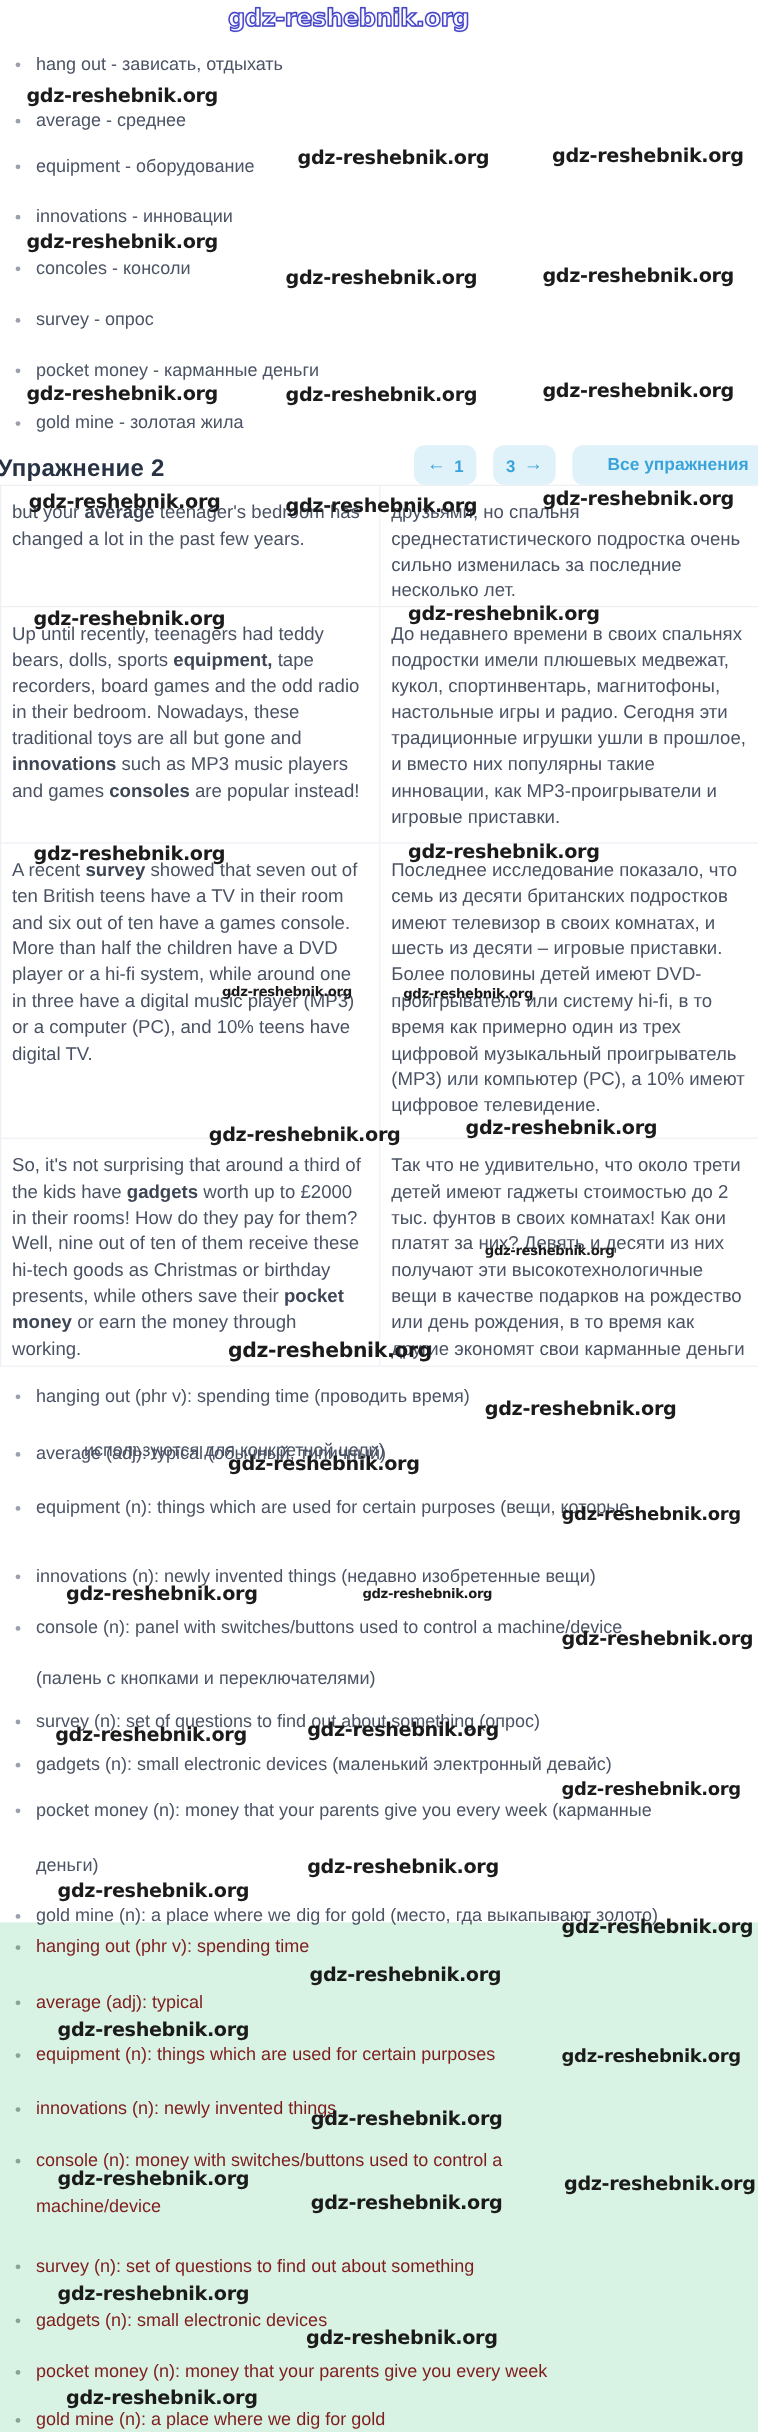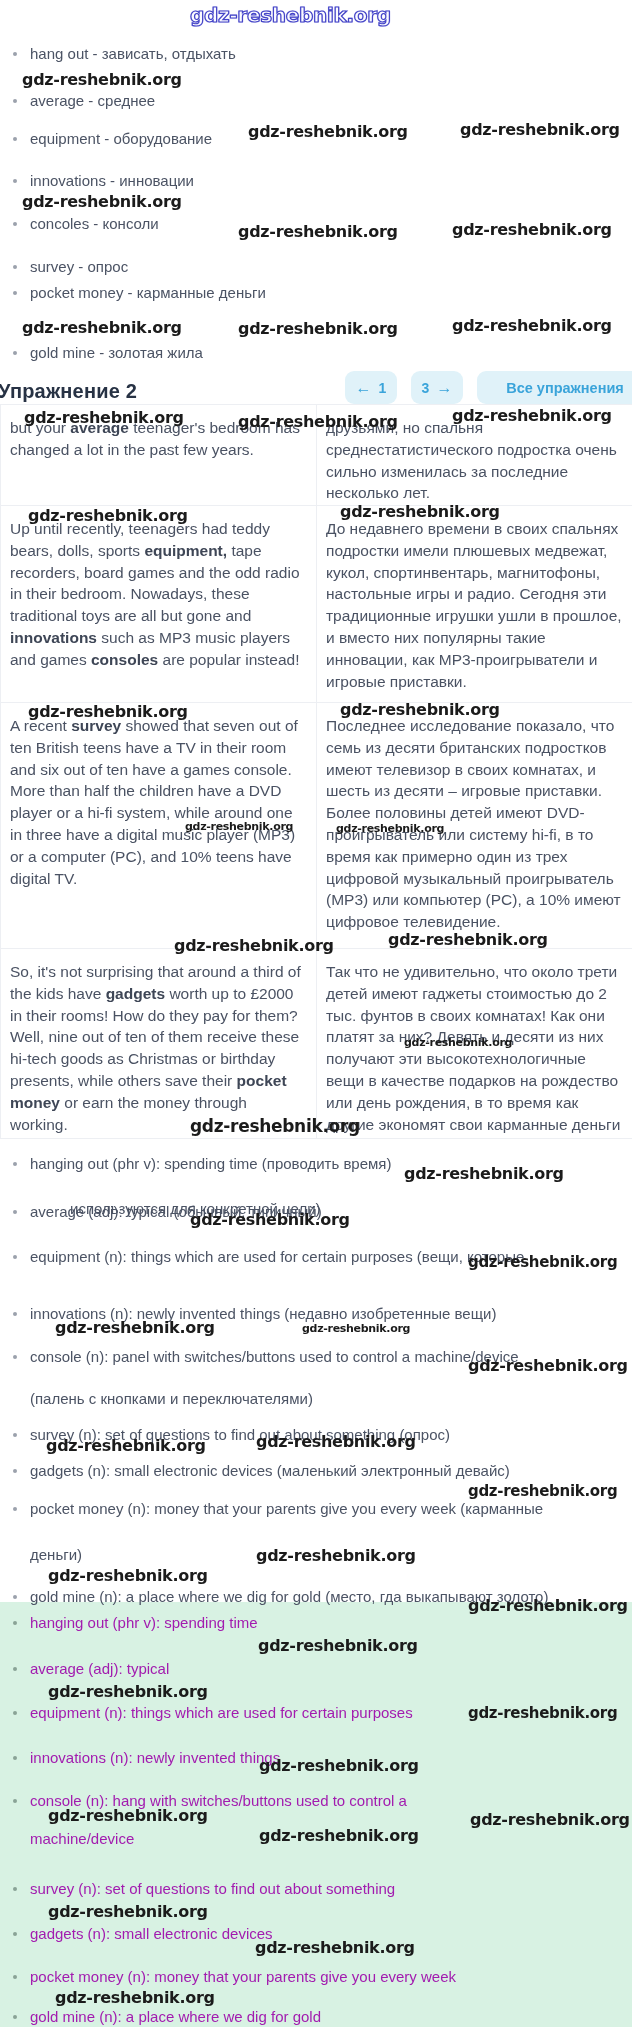--- a/index.html
+++ b/index.html
@@ -75,36 +75,36 @@
     font-size:15.5px;line-height:21.8px;color:#4a5263;
   }
   .tcell.en{left:0;width:316px;border-right:1px solid #edeff3;}
   .tcell.ru{left:316px;width:315px;}
   .tcell .bold{font-weight:700;color:#3e4656;}
   
   .green-bg{
     position:absolute;left:0;top:1602px;width:632px;height:425px;
     background:#d8f2e3;z-index:1;
   }
-  .green-line{color:#a21caf;}
+  .green-line{color:#7f1d1d;}
   .green-line .dot{background:#8aa396;}
 </style>
 </head>
 <body>
 
 <span class="wm outline" style="left:190px;top:3px;">gdz-reshebnik.org</span>
 
 <div>
   <div class="line" style="top:45px;"><span class="dot"></span><span>hang out - зависать, отдыхать</span></div>
   <div class="line" style="top:92px;"><span class="dot"></span><span>average - среднее</span></div>
   <div class="line" style="top:130px;"><span class="dot"></span><span>equipment - оборудование</span></div>
   <div class="line" style="top:172px;"><span class="dot"></span><span>innovations - инновации</span></div>
   <div class="line" style="top:215px;"><span class="dot"></span><span>concoles - консоли</span></div>
   <div class="line" style="top:258px;"><span class="dot"></span><span>survey - опрос</span></div>
-  <div class="line" style="top:284px;"><span class="dot"></span><span>pocket money - карманные деньги</span></div>
+  <div class="line" style="top:300px;"><span class="dot"></span><span>pocket money - карманные деньги</span></div>
   <div class="line" style="top:344px;"><span class="dot"></span><span>gold mine - золотая жила</span></div>
 </div>
 
 <div class="page-title">Упражнение 2</div>
 <button class="navbtn" id="btn-prev">
   <span class="arrow">←</span>
   <span>1</span>
 </button>
 <button class="navbtn" id="btn-next">
   <span>3</span>
@@ -145,21 +145,21 @@
   <div class="line" style="top:1546px;"><span>деньги)</span></div>
   <div class="line" style="top:1588px;"><span class="dot"></span><span>gold mine (n): a place where we dig for gold (место, гда выкапывают золото)</span></div>
 </div>
 
 <div class="green-bg"></div>
 <div>
   <div class="line green-line" style="top:1614px;"><span class="dot"></span><span>hanging out (phr v): spending time</span></div>
   <div class="line green-line" style="top:1660px;"><span class="dot"></span><span>average (adj): typical</span></div>
   <div class="line green-line" style="top:1704px;text-align:right;"><span class="dot"></span><span>equipment (n): things which are used for certain purposes</span></div>
   <div class="line green-line" style="top:1749px;"><span class="dot"></span><span>innovations (n): newly invented things</span></div>
-  <div class="line green-line" style="top:1792px;"><span class="dot"></span><span>console (n): hang with switches/buttons used to control a</span></div>
+  <div class="line green-line" style="top:1792px;"><span class="dot"></span><span>console (n): money with switches/buttons used to control a</span></div>
   <div class="line green-line" style="top:1830px;"><span>machine/device</span></div>
   <div class="line green-line" style="top:1880px;"><span class="dot"></span><span>survey (n): set of questions to find out about something</span></div>
   <div class="line green-line" style="top:1925px;"><span class="dot"></span><span>gadgets (n): small electronic devices</span></div>
   <div class="line green-line" style="top:1968px;"><span class="dot"></span><span>pocket money (n): money that your parents give you every week</span></div>
   <div class="line green-line" style="top:2008px;"><span class="dot"></span><span>gold mine (n): a place where we dig for gold</span></div>
 </div>
 
 <span class="wm" style="left:22px;top:70px;">gdz-reshebnik.org</span>
 <span class="wm" style="left:248px;top:122px;">gdz-reshebnik.org</span>
 <span class="wm" style="left:460px;top:120px;">gdz-reshebnik.org</span>

